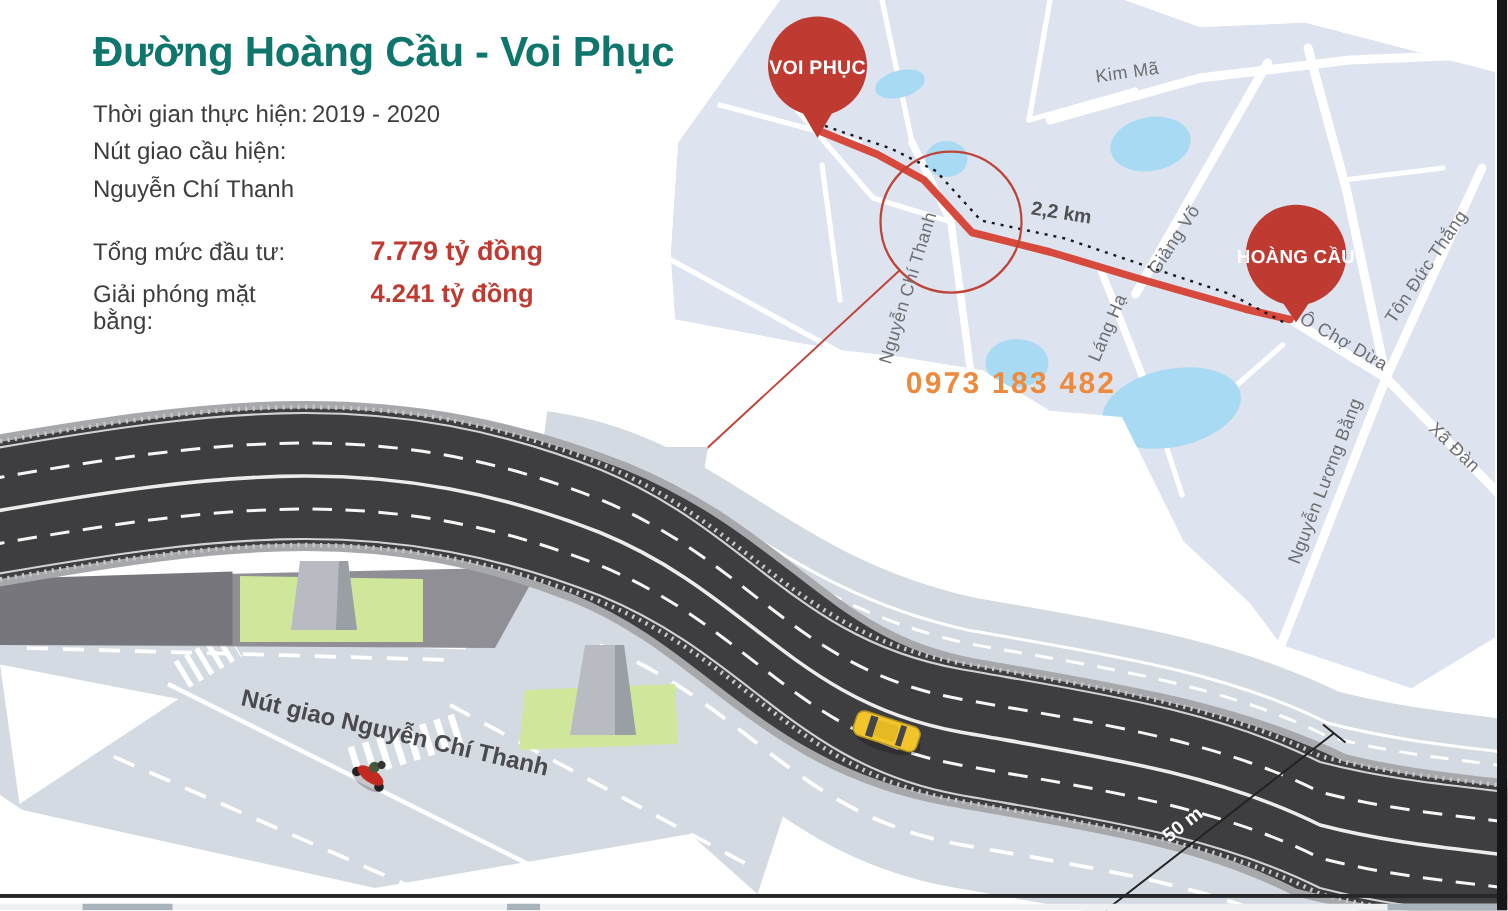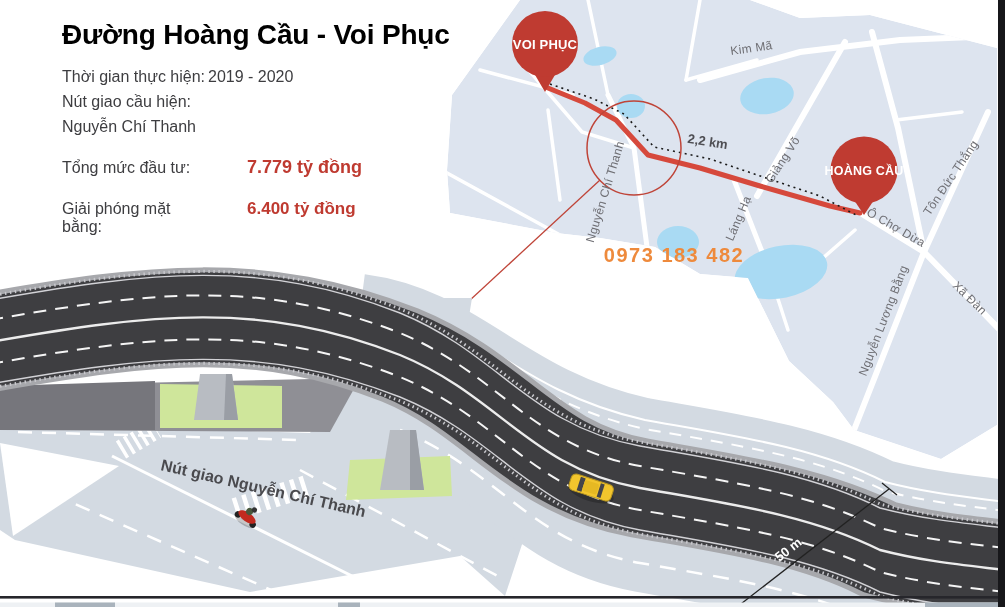--- a/index.html
+++ b/index.html
@@ -1,20 +1,20 @@
 <!DOCTYPE html>
 <html><head>
 <meta charset="utf-8">
 <style>
   html,body{margin:0;padding:0;background:#ffffff;}
   #stage{position:relative;width:1005px;height:607px;overflow:hidden;background:#fff;
          font-family:"Liberation Sans","DejaVu Sans",sans-serif;}
   #artwork{position:absolute;left:0;top:0;}
   .header{position:absolute;left:62px;top:18px;width:400px;z-index:5;}
-  .title{font-size:28px;font-weight:bold;color:#000000;letter-spacing:-.2px;line-height:34px;margin:0;}
+  .title{font-size:28px;font-weight:bold;color:#0f766e;letter-spacing:-.2px;line-height:34px;margin:0;}
   .info-grid{display:grid;grid-template-columns:146px auto;margin-top:12px;
              font-size:16px;color:#3d3d40;line-height:25px;}
   .invest-grid{display:grid;grid-template-columns:146px auto;margin-top:13px;align-items:baseline;
                font-size:16px;color:#3d3d40;gap:39px;}
   .big-red{font-size:18px;font-weight:bold;color:#bf3a30;line-height:30px;}
   .small-red{font-size:17px;font-weight:bold;color:#bf3a30;line-height:26px;}
   svg text{font-family:"Liberation Sans","DejaVu Sans",sans-serif;}
   .street-label{font-size:12px;fill:#6e6e73;letter-spacing:.3px;}
   .pin-label{fill:#ffffff;font-weight:bold;letter-spacing:.2px;}
 </style>
@@ -191,19 +191,19 @@
       <div>Thời gian thực hiện:</div>
       <div>2019 - 2020</div>
       <div>Nút giao cầu hiện:</div>
       <div></div>
       <div>Nguyễn Chí Thanh</div>
     </div>
     <div class="invest-grid">
       <div>Tổng mức đầu tư:</div>
       <div class="big-red">7.779 tỷ đồng</div>
     </div>
-    <div class="invest-grid" style="margin-top:14px">
+    <div class="invest-grid" style="margin-top:1px">
       <div>Giải phóng mặt bằng:</div>
-      <div class="small-red">6.400 tỷ đồng</div>
+      <div class="small-red">4.241 tỷ đồng</div>
     </div>
   </div>
 
 </div>
 
 </body></html>

